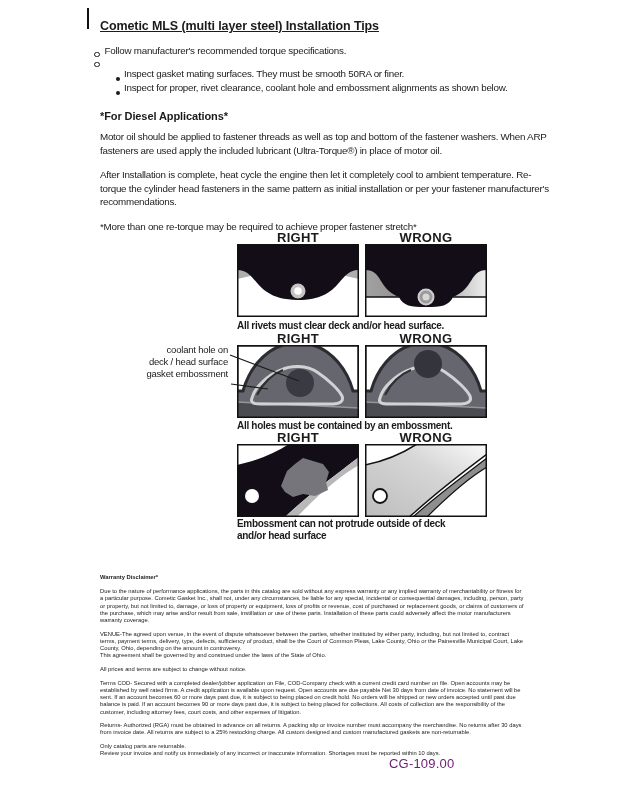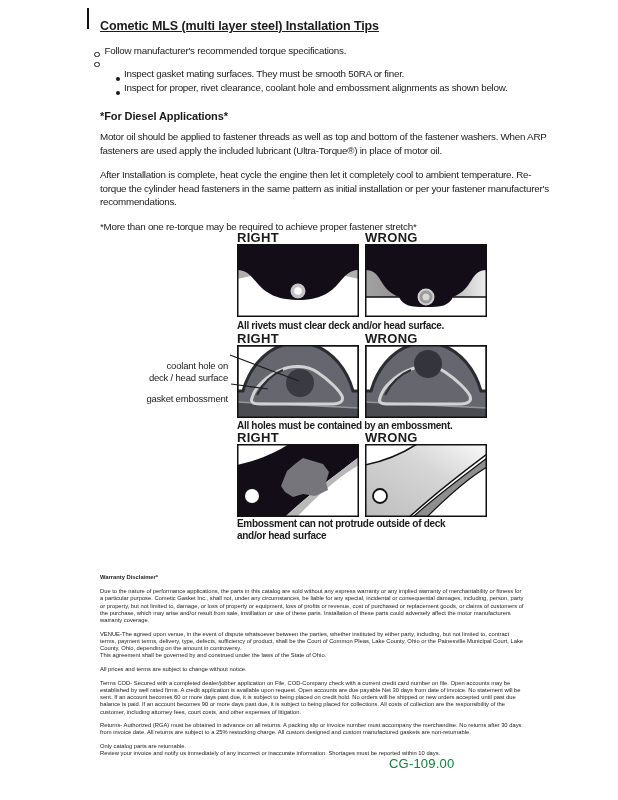--- a/index.html
+++ b/index.html
@@ -12,31 +12,31 @@
   .content{position:absolute;left:100px;top:20px;width:452px;font-size:9.8px;letter-spacing:-0.25px;line-height:13.5px;}
   .title{font-size:12.5px;font-weight:bold;text-decoration:underline;letter-spacing:-0.1px;margin:0 0 10px 0;}
   .brow{display:flex;align-items:flex-end;line-height:13.8px;margin-left:-6px;}
   .brow.sub{margin-left:16px;}
   .b-open{flex:none;width:3.5px;height:3.5px;border:1px solid #1b1b1b;border-radius:50%;margin:4.5px 5px 0 0;}
   .b-fill{flex:none;width:4px;height:4px;background:#1b1b1b;border-radius:50%;margin:4.5px 4px 0 0;}
   .dheading{font-weight:bold;font-size:11px;letter-spacing:-0.1px;margin:15px 0 7px 0;}
   .para{margin:0 0 11px 0;}
   
   .dg{position:absolute;left:0;top:228px;width:618px;height:340px;}
-  .dg-head{position:absolute;width:122px;font-weight:bold;font-size:13px;letter-spacing:0.3px;}
+  .dg-head{position:absolute;width:122px;text-align:center;font-weight:bold;font-size:13px;letter-spacing:0.3px;}
   .panel{position:absolute;width:122px;height:73px;}
   .panel svg{display:block;}
   .caption{position:absolute;font-size:10px;font-weight:bold;letter-spacing:-0.3px;line-height:11.5px;}
-  .dg-lbl{position:absolute;font-size:9.5px;letter-spacing:-0.2px;line-height:11.5px;text-align:right;margin-top:16px;}
+  .dg-lbl{position:absolute;font-size:9.5px;letter-spacing:-0.2px;line-height:11.5px;text-align:right;}
   .leader{position:absolute;left:0;top:0;width:618px;height:800px;pointer-events:none;}
   
   .disc{position:absolute;left:100px;top:574px;width:424px;font-size:5.8px;line-height:7.2px;letter-spacing:0;}
   .disc .hd{font-weight:bold;margin:0 0 7px 0;}
   .dgroup{margin:0 0 6.5px 0;}
-  .footer{position:absolute;left:389px;top:756px;font-size:13px;letter-spacing:0.2px;color:#15803d;}
+  .footer{position:absolute;left:389px;top:756px;font-size:13px;letter-spacing:0.2px;color:#701a75;}
 </style>
 </head>
 <body>
 
 <div class="tick"></div>
 
 <div class="content">
   <div class="title">Cometic MLS (multi layer steel) Installation Tips</div>
 
   <div class="brow">
@@ -97,21 +97,21 @@
   </div>
   <div class="caption" style="left:237px;top:92px;width:260px;">All rivets must clear deck and/or head surface.</div>
 
   <div class="dg-head" style="left:237px;top:103px;">RIGHT</div>
   <div class="dg-head" style="left:365px;top:103px;">WRONG</div>
 
   <div class="dg-lbl" style="left:128px;top:116px;width:100px;">
     <div>coolant hole on</div>
     <div>deck / head surface</div>
   </div>
-  <div class="dg-lbl" style="left:118px;top:149px;width:110px;text-align:right;">gasket embossment</div>
+  <div class="dg-lbl" style="left:118px;top:140px;width:110px;text-align:right;">gasket embossment</div>
 
   <div class="panel" style="left:237px;top:117px;">
     <svg width="122" height="73" viewBox="0 0 122 73">
       <rect x="0" y="0" width="122" height="73" fill="#66666e"></rect>
       <polygon points="0,57 122,63 122,73 0,73" fill="#4b4b52"></polygon>
       <line x1="0" y1="57" x2="122" y2="63" stroke="#94949a" stroke-width="1.5"></line>
       <path d="M0,0 H46 C27,6 12,24 6,46 L0,46 Z" fill="#ffffff" stroke="#2b2b31" stroke-width="3"></path>
       <path d="M122,0 H76 C95,6 110,24 116,46 L122,46 Z" fill="#ffffff" stroke="#2b2b31" stroke-width="3"></path>
       <path d="M15,53 C18,41 32,30 44,25 C54,20 70,20 80,27 C92,35 102,45 105,51 C107,56 103,59 96,59 L24,59 C17,59 13,58 15,53 Z" fill="none" stroke="#d2d2d4" stroke-width="3"></path>
       <path d="M20,50 C26,38 36,29 46,25" fill="none" stroke="#2e2e34" stroke-width="2"></path>

